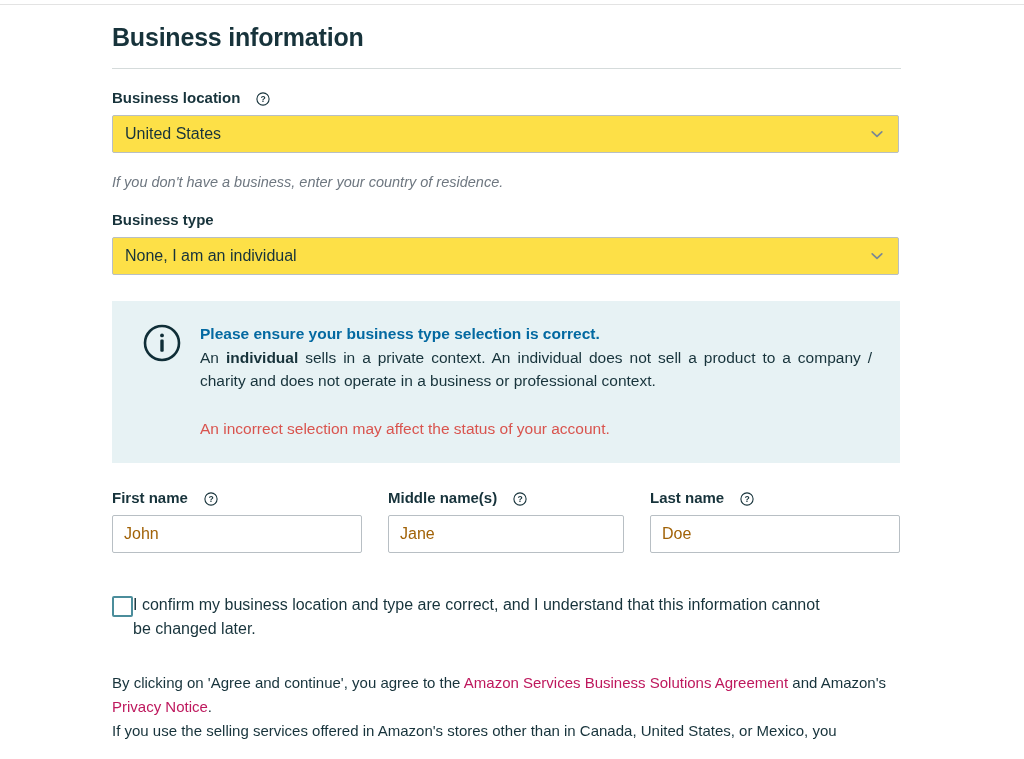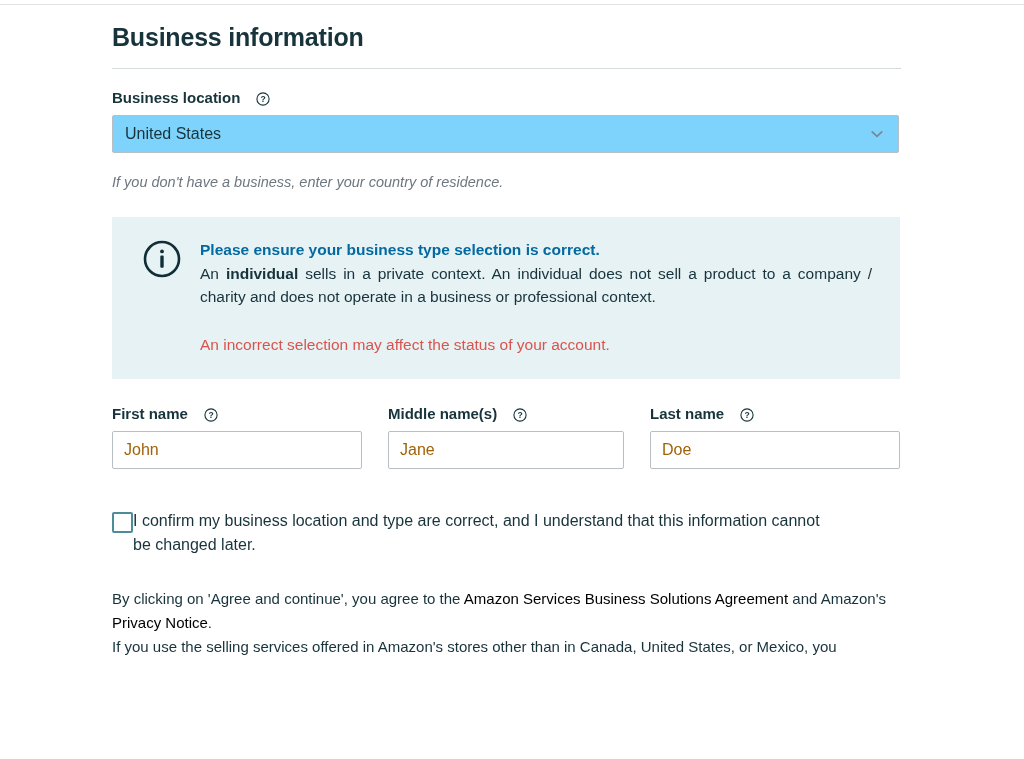--- a/index.html
+++ b/index.html
@@ -81,21 +81,21 @@
   .help-icon svg { display: block; }
 
   
   .select-box {
     position: relative;
     width: 787px;
     height: 38px;
     box-sizing: border-box;
     border: 1px solid #b8bfc4;
     border-radius: 2px;
-    background: #7dd3fc;
+    background: #fde047;
     display: flex;
     align-items: center;
   }
   .select-value {
     font-size: 16px;
     color: #17333b;
     padding-left: 12px;
     line-height: 20px;
   }
   .chevron {
@@ -208,21 +208,21 @@
 
   
   .legal {
     margin-top: 30px;
     font-size: 15px;
     color: #17333b;
     line-height: 24px;
     max-width: 775px;
   }
   .legal a, .link {
-    color: #000000;
+    color: #be185d;
     text-decoration: none;
     cursor: pointer;
   }
   .legal-line { display: block; }
 </style>
 </head>
 <body>
 
 <div class="page">
 
@@ -247,20 +247,33 @@
         <span class="select-value">United States</span>
         <span class="chevron">
           <svg width="16" height="16" viewBox="0 0 16 16">
             <path d="M3.2 5.8 L8 10.4 L12.8 5.8" fill="none" stroke="#7b8894" stroke-width="1.7" stroke-linecap="round" stroke-linejoin="round"></path>
           </svg>
         </span>
       </div>
       <div class="field-hint">If you don't have a business, enter your country of residence.</div>
     </div>
 
+    <div class="field-block">
+      <div class="field-label">
+        <span>Business type</span>
+      </div>
+      <div class="select-box">
+        <span class="select-value">None, I am an individual</span>
+        <span class="chevron">
+          <svg width="16" height="16" viewBox="0 0 16 16">
+            <path d="M3.2 5.8 L8 10.4 L12.8 5.8" fill="none" stroke="#7b8894" stroke-width="1.7" stroke-linecap="round" stroke-linejoin="round"></path>
+          </svg>
+        </span>
+      </div>
+    </div>
 
     <div class="alert">
       <div class="alert-icon">
         <svg width="40" height="40" viewBox="0 0 40 40">
           <circle cx="20" cy="20" r="17" fill="none" stroke="#102e37" stroke-width="2.6"></circle>
           <circle cx="20" cy="12.4" r="1.9" fill="#102e37"></circle>
           <rect x="18.3" y="16.6" width="3.4" height="12.2" rx="1.1" fill="#102e37"></rect>
         </svg>
       </div>
       <div class="alert-body">

